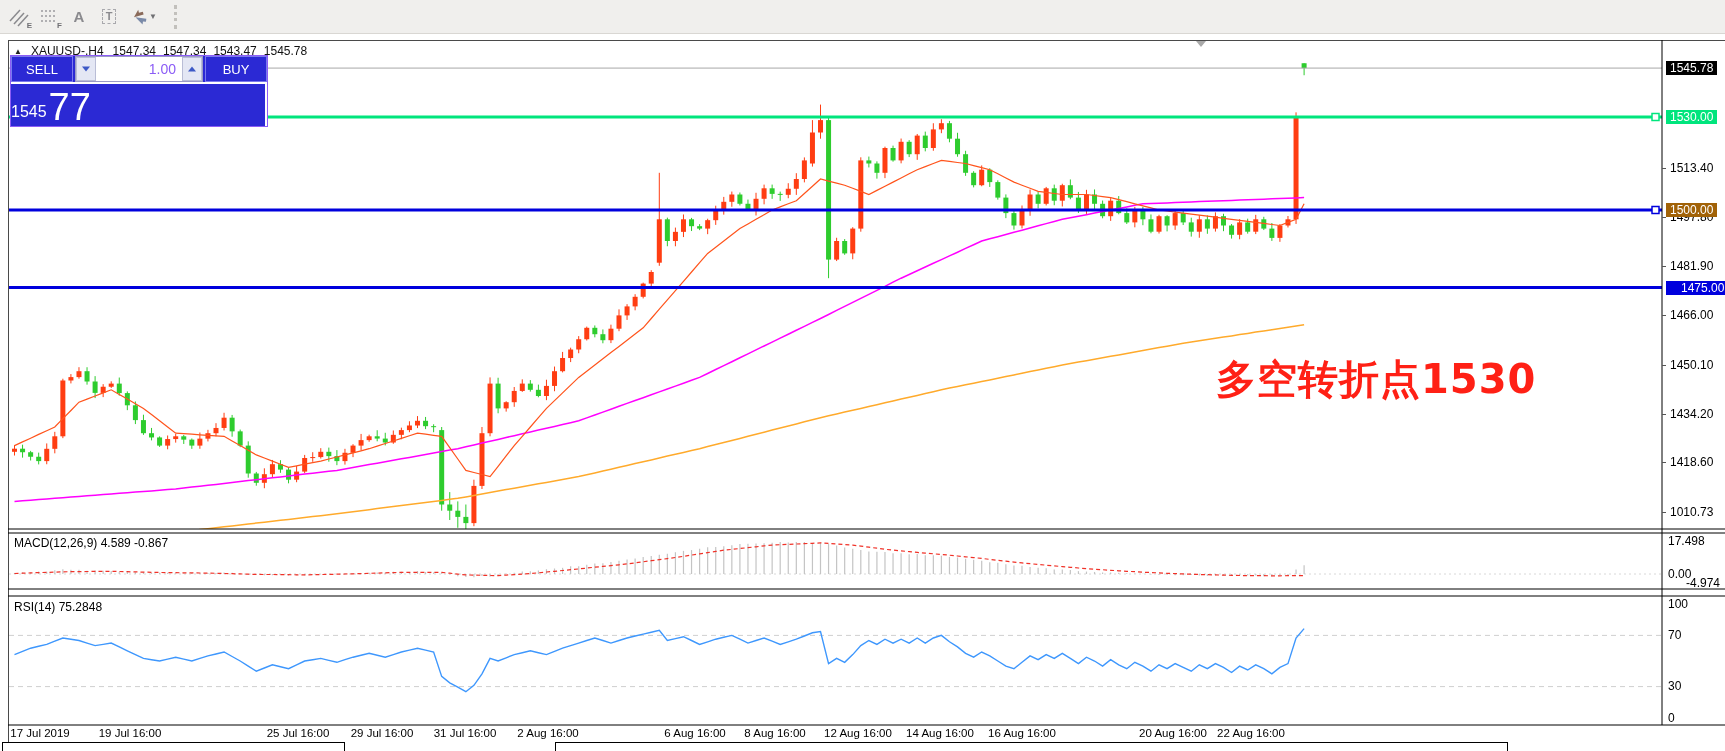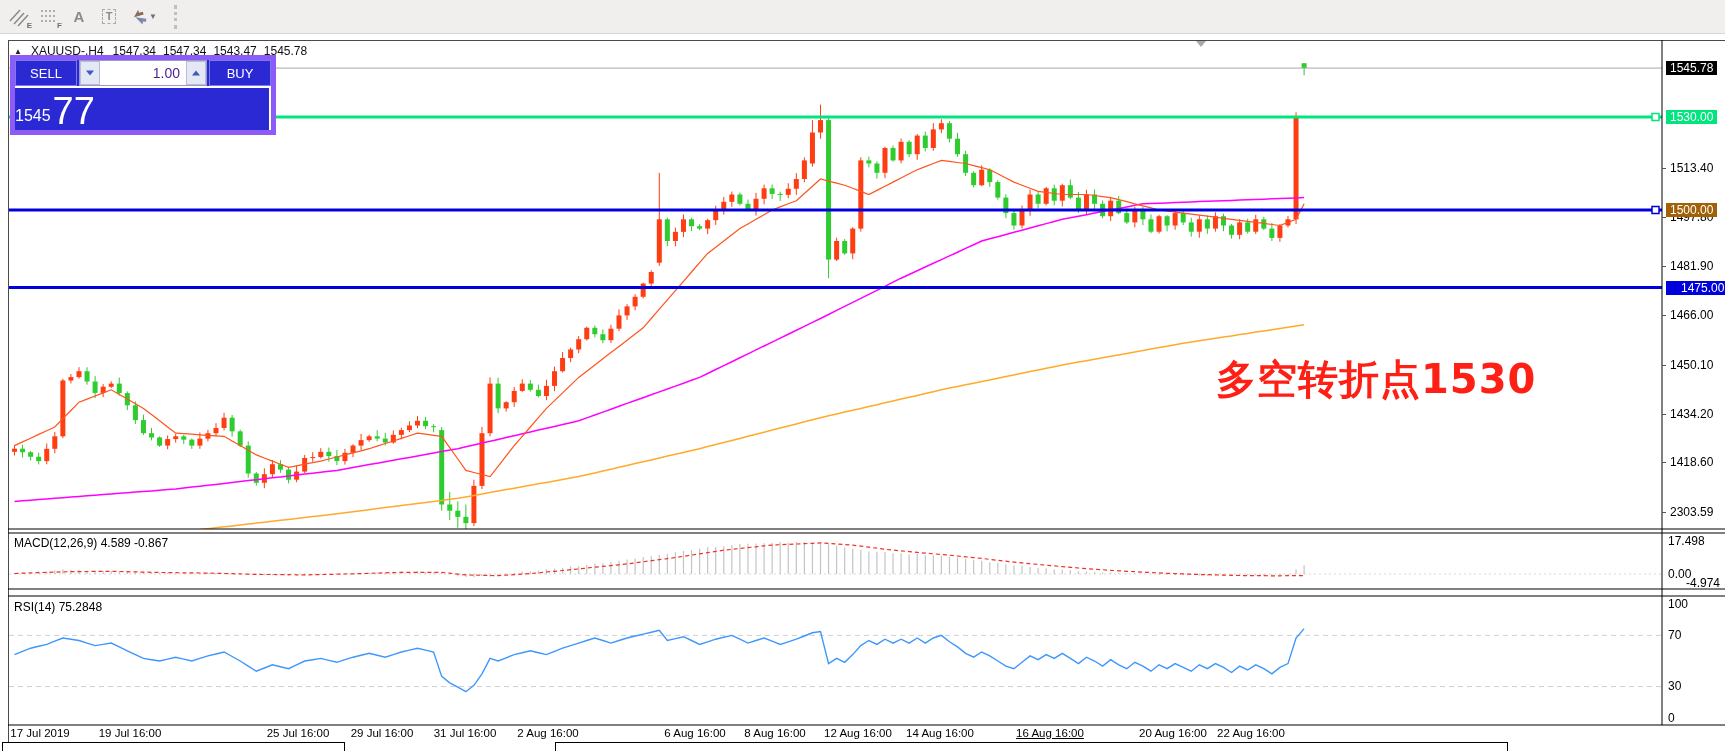--- a/index.html
+++ b/index.html
@@ -22,30 +22,30 @@
   
   .chart-window{position:absolute;left:8px;top:40px;width:1716px;height:711px;
                 border:1px solid #4a4a4a;border-right:none;border-bottom:none;background:#fff;}
   .chart-svg{position:absolute;left:0;top:0;pointer-events:none;}
   .ohlc-header{position:absolute;left:14px;top:44px;font-size:12px;color:#111;display:flex;gap:9px;align-items:center;}
   .ohlc-header .tri{font-size:8px;color:#222;}
   .shift-marker{position:absolute;left:1196px;top:41px;width:0;height:0;
     border-left:5px solid transparent;border-right:5px solid transparent;border-top:6px solid #a9a9a9;}
   
   .trade-panel{position:absolute;left:10px;top:55px;width:256px;background:#2b29d4;
-               border:5px solid #8b5cf6;color:#fff;}
+               border:1px solid #8b5cf6;color:#fff;}
   .tp-row1{display:flex;height:26px;border-bottom:2px solid #fff;}
   .tp-sell,.tp-buy{flex:0 0 62px;background:#2b29d4;border:1px solid #7a79ee;color:#fff;
     font-size:13px;font-family:"Liberation Sans",sans-serif;}
   .tp-stepper{flex:1;display:flex;border:1px solid #9a9ac6;background:#fff;margin:0 2px;}
   .tp-dn,.tp-up{width:20px;background:#e4e7f4;border:1px solid #b9bdd6;padding:0;position:relative;}
   .cu,.cd{position:absolute;left:50%;top:50%;transform:translate(-50%,-50%);width:0;height:0;}
   .cu{border-left:4px solid transparent;border-right:4px solid transparent;border-bottom:5px solid #3d59c6;}
   .cd{border-left:4px solid transparent;border-right:4px solid transparent;border-top:5px solid #3d59c6;}
-  .tp-vol{flex:1;display:flex;align-items:center;justify-content:flex-end;color:#4c1d95;
+  .tp-vol{flex:1;display:flex;align-items:center;justify-content:flex-end;color:#8b5cf6;
           font-size:14px;padding-right:6px;background:#fff;}
   .tp-row2{display:flex;height:42px;}
   .tp-price{flex:1;display:flex;align-items:flex-end;padding-bottom:2px;}
   .tp-price-sell{border-right:2px solid #fff;}
   .tp-small{font-size:16px;line-height:1;margin-bottom:4px;}
   .tp-big{font-size:38px;line-height:0.9;margin-left:2px;}
   
   .pane-label{position:absolute;font-size:12px;color:#000;}
   .annotation{position:absolute;left:1216px;top:352px;font-size:40px;font-weight:bold;color:#ff2015;
               font-family:"DejaVu Sans","Liberation Sans",sans-serif;letter-spacing:1px;white-space:nowrap;}
@@ -673,21 +673,21 @@
       <div class="pa pa-green" style="background: rgb(0, 229, 125); top: 110px;">1530.00</div>
       <div class="pa pa-tick" style="top: 161px;">1513.40</div>
       <div class="pa pa-blue" style="background: #a16207; top: 203px;">1500.00</div>
       <div class="pa pa-tick" style="top: 210px;">1497.80</div>
       <div class="pa pa-tick" style="top: 259px;">1481.90</div>
       <div class="pa pa-blue" style="background: rgb(0, 0, 221); top: 281px; padding-left: 15px;">1475.00</div>
       <div class="pa pa-tick" style="top: 308px;">1466.00</div>
       <div class="pa pa-tick" style="top: 358px;">1450.10</div>
       <div class="pa pa-tick" style="top: 407px;">1434.20</div>
       <div class="pa pa-tick" style="top: 455px;">1418.60</div>
-      <div class="pa pa-tick" style="top: 505px;">2303.59</div>
+      <div class="pa pa-tick" style="top: 505px;">1010.73</div>
     </div>
   <div id="ind-axis">
       <div class="ind-label" style="top: 535px;">17.498</div>
       <div class="ind-label" style="top: 568px;">0.00</div>
       <div class="ind-label" style="top: 577px; margin-left: 18px;">-4.974</div>
       <div class="ind-label" style="top: 598px;">100</div>
       <div class="ind-label" style="top: 629px;">70</div>
       <div class="ind-label" style="top: 680px;">30</div>
       <div class="ind-label" style="top: 712px;">0</div>
     </div>
@@ -696,21 +696,21 @@
       <div class="dl" style="left: 80px;">19 Jul 16:00</div>
       <div class="dl" style="left: 165px; margin-top: 28px;">23 Jul 16:00</div>
       <div class="dl" style="left: 248px;">25 Jul 16:00</div>
       <div class="dl" style="left: 332px;">29 Jul 16:00</div>
       <div class="dl" style="left: 415px;">31 Jul 16:00</div>
       <div class="dl" style="left: 498px;">2 Aug 16:00</div>
       <div class="dl" style="left: 645px;">6 Aug 16:00</div>
       <div class="dl" style="left: 725px;">8 Aug 16:00</div>
       <div class="dl" style="left: 808px;">12 Aug 16:00</div>
       <div class="dl" style="left: 890px;">14 Aug 16:00</div>
-      <div class="dl" style="left: 1000px; text-decoration: underline;">16 Aug 16:00</div>
+      <div class="dl" style="left: 972px;">16 Aug 16:00</div>
       <div class="dl" style="left: 1123px;">20 Aug 16:00</div>
       <div class="dl" style="left: 1201px;">22 Aug 16:00</div>
     </div>
   <div id="tab-bar">
       <div class="tab-box" style="left: 2px; width: 343px;"></div>
       <div class="tab-box active" style="left: 345px; width: 210px;"></div>
       <div class="tab-box" style="left: 555px; width: 953px;"></div>
     </div>
 
 </div>

